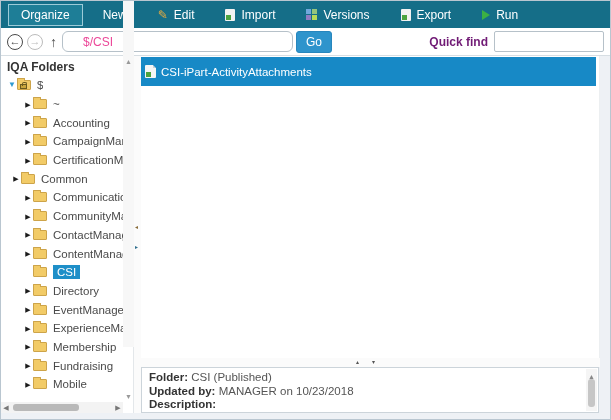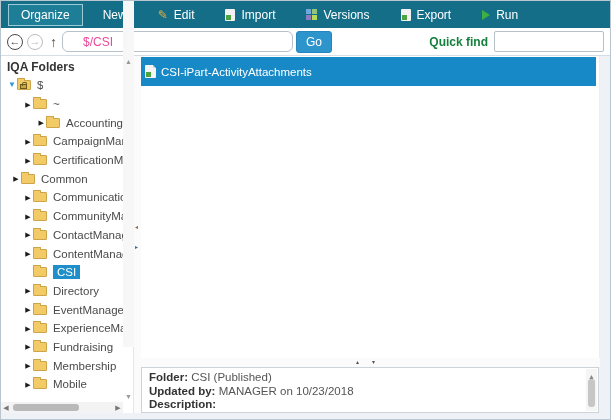--- a/index.html
+++ b/index.html
@@ -43,21 +43,21 @@
   .nav-up{font-size:14px;color:#4a4a4a;font-weight:bold;margin:0 5px 0 7px;}
   .path-input{
     width:231px;height:21px;border:1px solid #b6c1c9;border-radius:6px;
     padding:0 20px;font-family:"Liberation Sans",sans-serif;font-size:12px;color:#ec4899;outline:none;
   }
   .go-btn{
     margin-left:3px;height:22px;padding:0 9px;background:#2e94cc;color:#fff;
     border:1px solid #2786bd;border-radius:3px;font-family:"Liberation Sans",sans-serif;
     font-size:12px;cursor:pointer;
   }
-  .qf-label{margin-left:auto;font-weight:bold;color:#15803d;}
+  .qf-label{margin-left:auto;font-weight:bold;color:#701a75;}
   .qf-input{
     margin:0 8px 0 6px;width:110px;height:21px;border:1px solid #b6c1c9;border-radius:2px;
     padding:0 5px;font-family:"Liberation Sans",sans-serif;font-size:12px;outline:none;
   }
   
   .sidebar{
     position:absolute;left:0;top:55px;width:133px;height:357px;background:#fff;
     border-right:1px solid #e3e7ea;
   }
   .sb-header{padding:4px 0 3px 6px;font-weight:bold;color:#333;}
@@ -158,21 +158,21 @@
           <span class="folder">
             <span class="lock"></span>
           </span>
           <span class="tlabel">$</span>
         </div>
         <div class="trow" style="padding-left: 22px;">
           <span class="tw">▶</span>
           <span class="folder"></span>
           <span class="tlabel">~</span>
         </div>
-        <div class="trow" style="padding-left: 22px; justify-content: flex-end;">
+        <div class="trow" style="padding-left: 22px;">
           <span class="tw">▶</span>
           <span class="folder"></span>
           <span class="tlabel">Accounting</span>
         </div>
         <div class="trow" style="padding-left: 22px;">
           <span class="tw">▶</span>
           <span class="folder"></span>
           <span class="tlabel">CampaignManage</span>
         </div>
         <div class="trow" style="padding-left: 22px;">
@@ -221,26 +221,26 @@
           <span class="tlabel">EventManagemer</span>
         </div>
         <div class="trow" style="padding-left: 22px;">
           <span class="tw">▶</span>
           <span class="folder"></span>
           <span class="tlabel">ExperienceManag</span>
         </div>
         <div class="trow" style="padding-left: 22px;">
           <span class="tw">▶</span>
           <span class="folder"></span>
+          <span class="tlabel">Membership</span>
+        </div>
+        <div class="trow" style="padding-left: 22px;">
+          <span class="tw">▶</span>
+          <span class="folder"></span>
           <span class="tlabel">Fundraising</span>
-        </div>
-        <div class="trow" style="padding-left: 22px;">
-          <span class="tw">▶</span>
-          <span class="folder"></span>
-          <span class="tlabel">Membership</span>
         </div>
         <div class="trow" style="padding-left: 22px;">
           <span class="tw">▶</span>
           <span class="folder"></span>
           <span class="tlabel">Mobile</span>
         </div>
       </div>
   </div>
   <div class="sb-vscroll" style="left:122px;top:0;height:346px;">
   </div>

